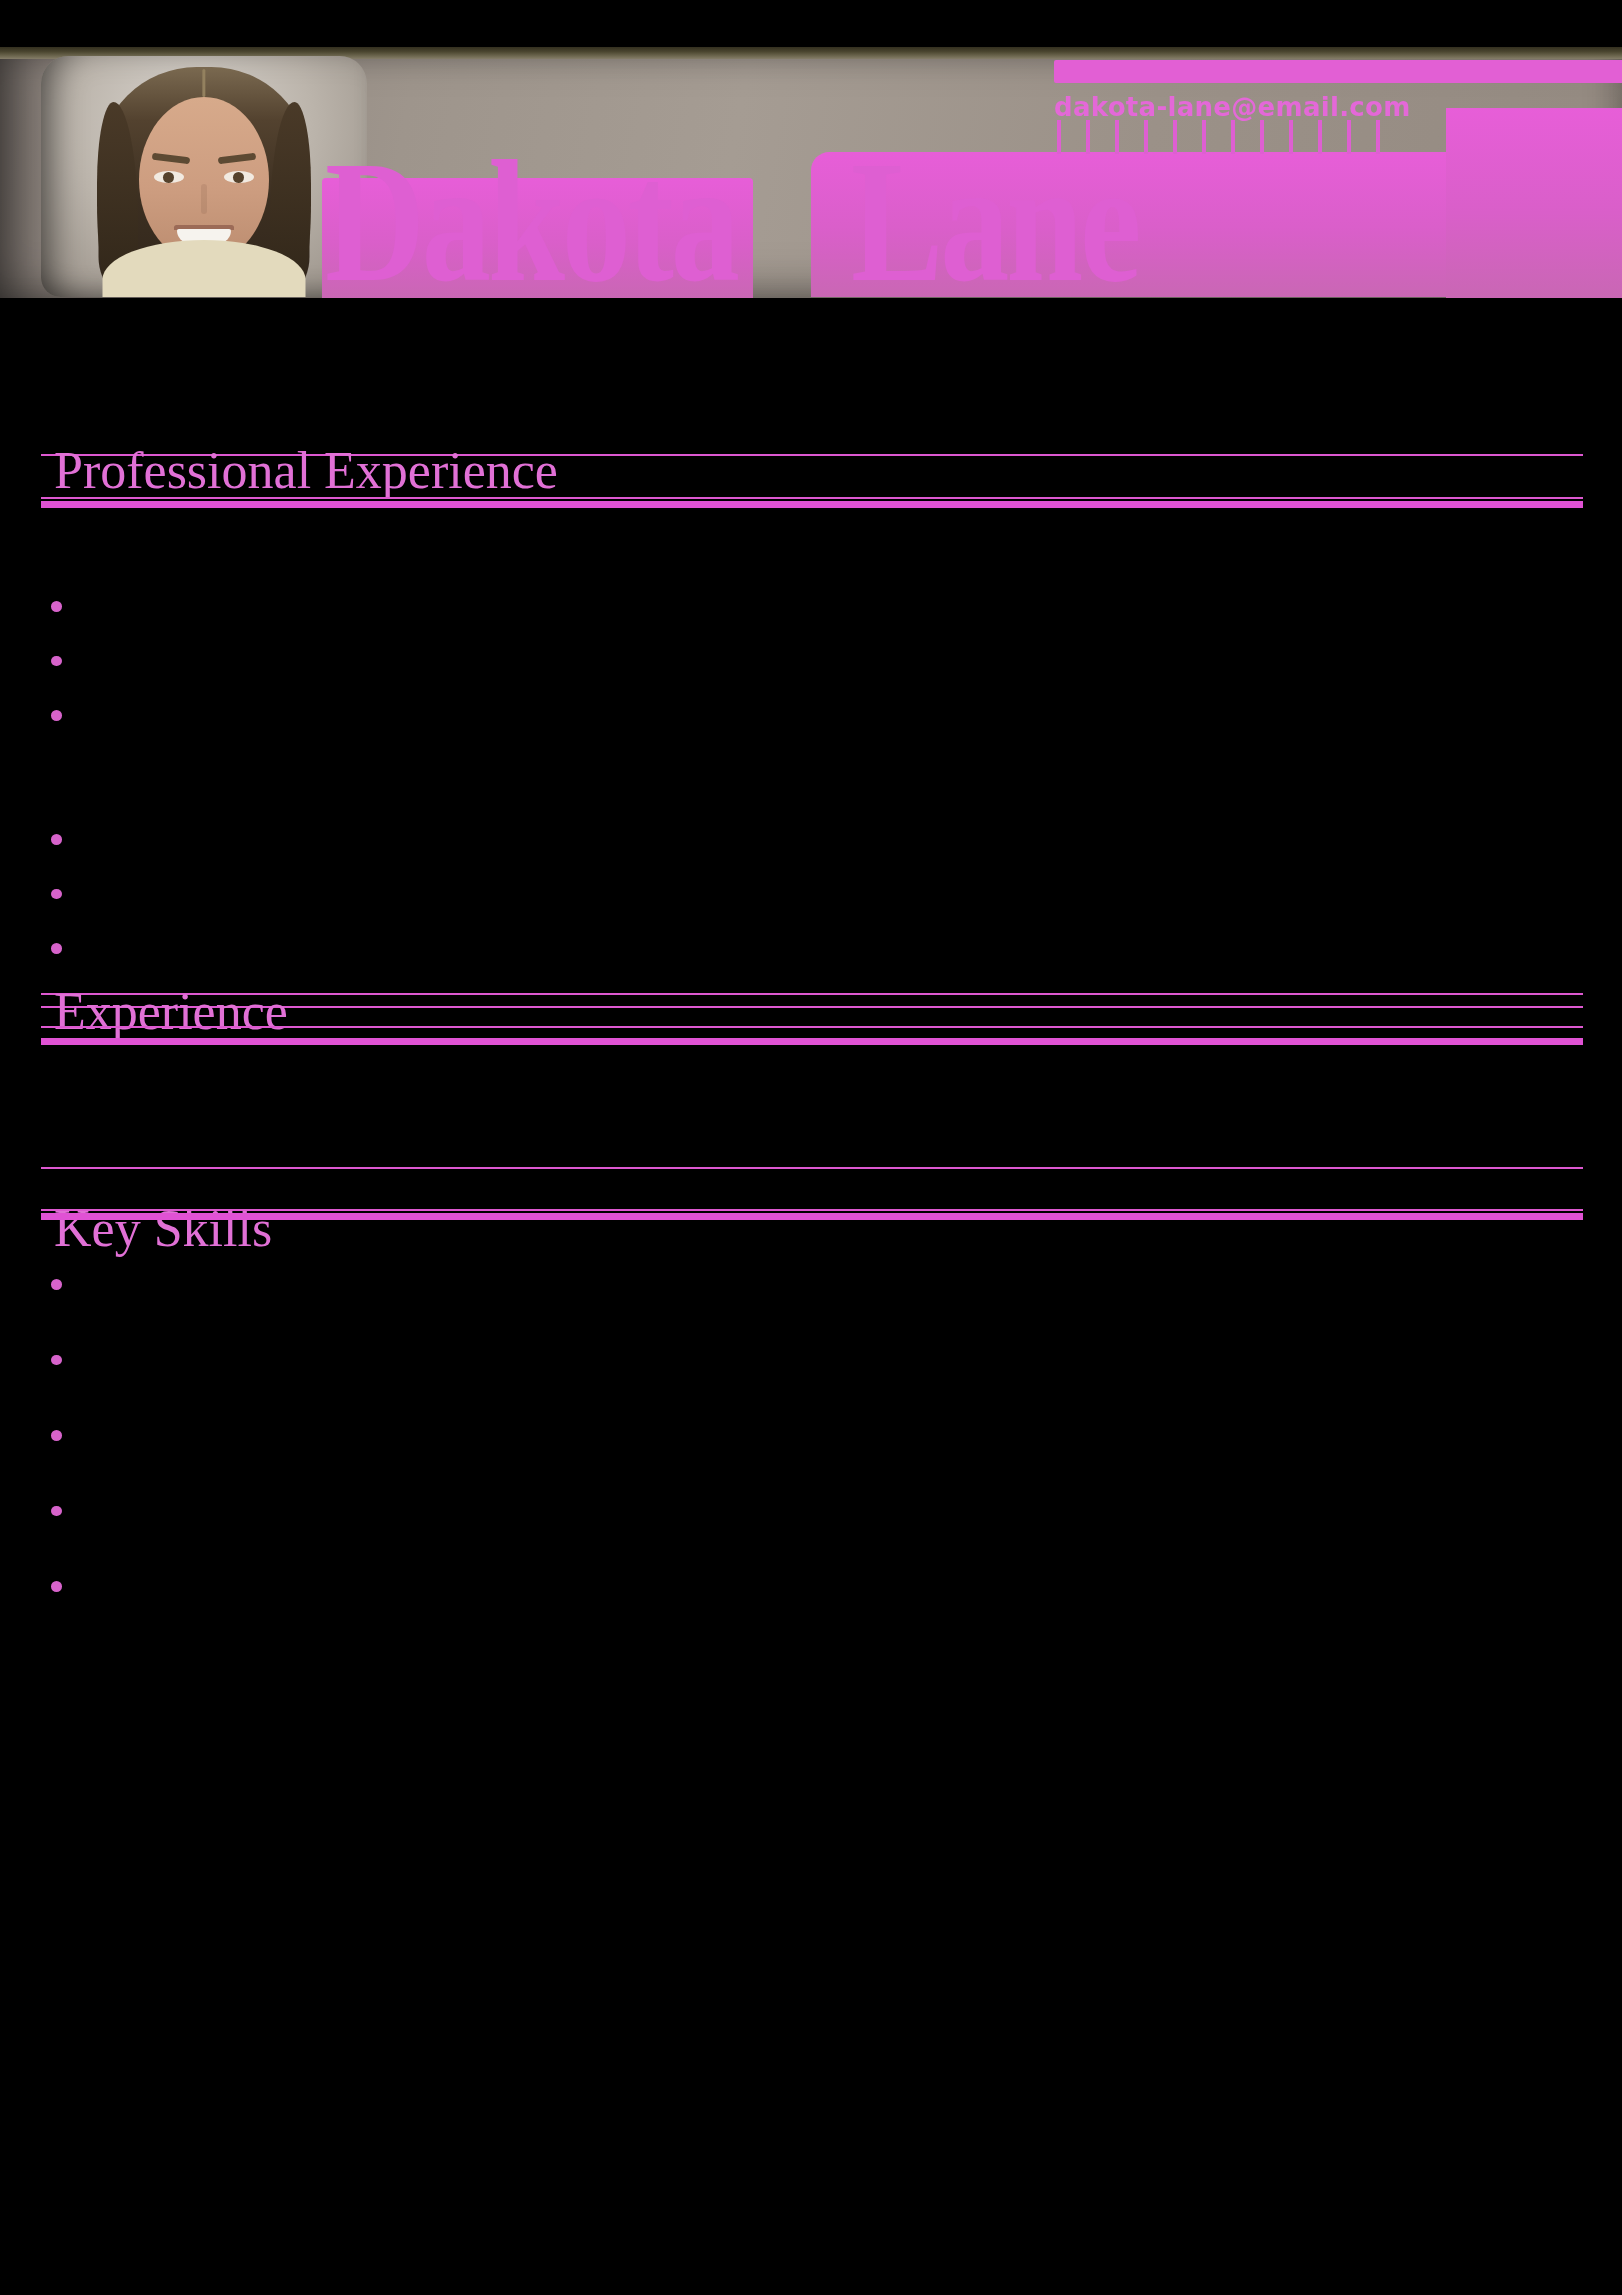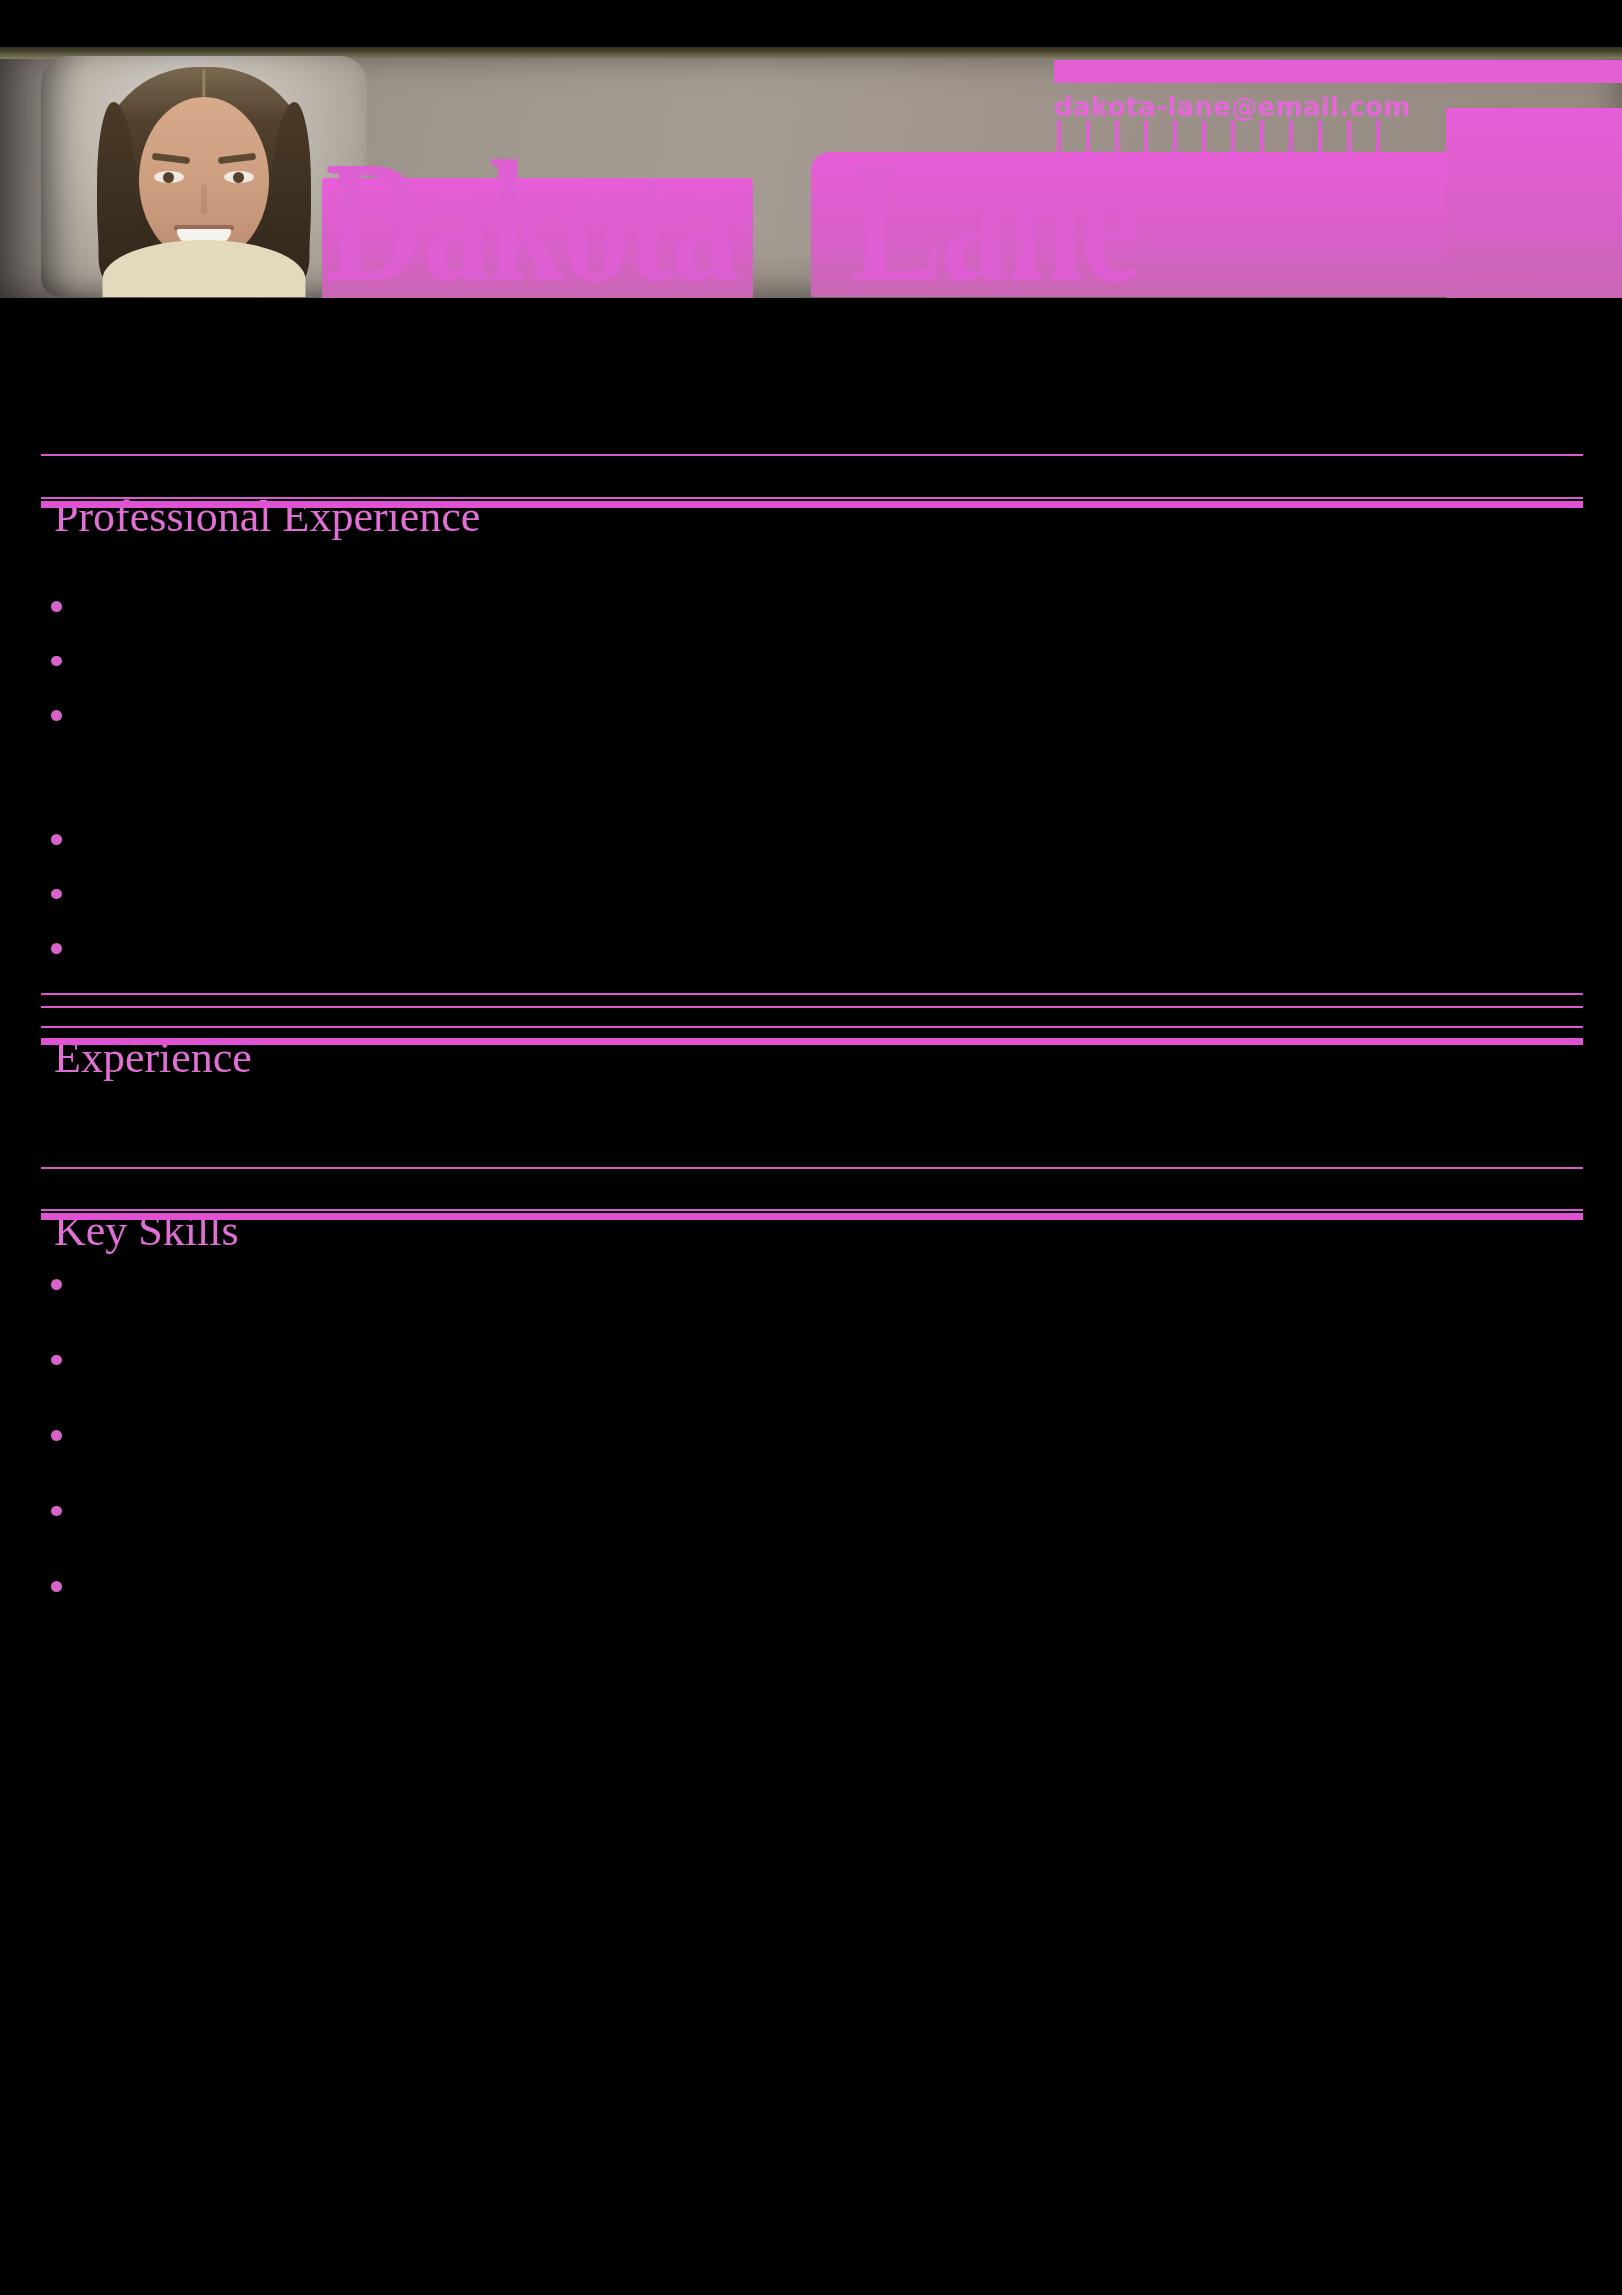--- a/index.html
+++ b/index.html
@@ -59,21 +59,21 @@
     font-size:173px;line-height:1;letter-spacing:-3.9px;color:#de5fd2;
     transform:scaleX(.8);transform-origin:left top;white-space:nowrap;}
   .word-first{left:325px;top:135px;}
   .word-last{left:851px;top:135px;}
 
   
   .rule{position:absolute;left:41px;width:1542px;background:#dd58d0;}
   .rule.thin{height:2px;}
   .rule.thick{height:6.5px;background:#e052d4;}
   .heading{position:absolute;left:54px;font-family:"Liberation Serif",serif;
-    font-size:44px;line-height:50px;color:#e170d6;white-space:nowrap;margin-top:46px;}
+    font-size:52px;line-height:50px;color:#e170d6;white-space:nowrap;}
 
   
   .dots{position:absolute;left:51px;display:flex;flex-direction:column;}
   .dots .dot{width:11px;height:10.5px;border-radius:50%;background:#d763cb;}
   #exp-g1{top:601px;gap:44px;}
   #exp-g2{top:834px;gap:44px;}
   #skills-g{top:1279px;gap:65px;}
 </style>
 </head>
 <body>
@@ -131,21 +131,21 @@
       <div class="dot"></div>
     </div>
 
   <div class="rule thin" style="top:993px"></div>
   <div class="rule thin" style="top:1006px"></div>
   <div class="heading" style="top:987px">Experience</div>
   <div class="rule thin" style="top:1026px"></div>
   <div class="rule thick" style="top:1038px"></div>
 
   <div class="rule thin" style="top:1167px"></div>
-  <div class="heading" style="top:1160px">Key Skills</div>
+  <div class="heading" style="top:1204px">Key Skills</div>
   <div class="rule thin" style="top:1209px"></div>
   <div class="rule thick" style="top:1213px"></div>
   <div class="dots" id="skills-g">
       <div class="dot"></div>
       <div class="dot"></div>
       <div class="dot"></div>
       <div class="dot"></div>
       <div class="dot"></div>
     </div>
 

